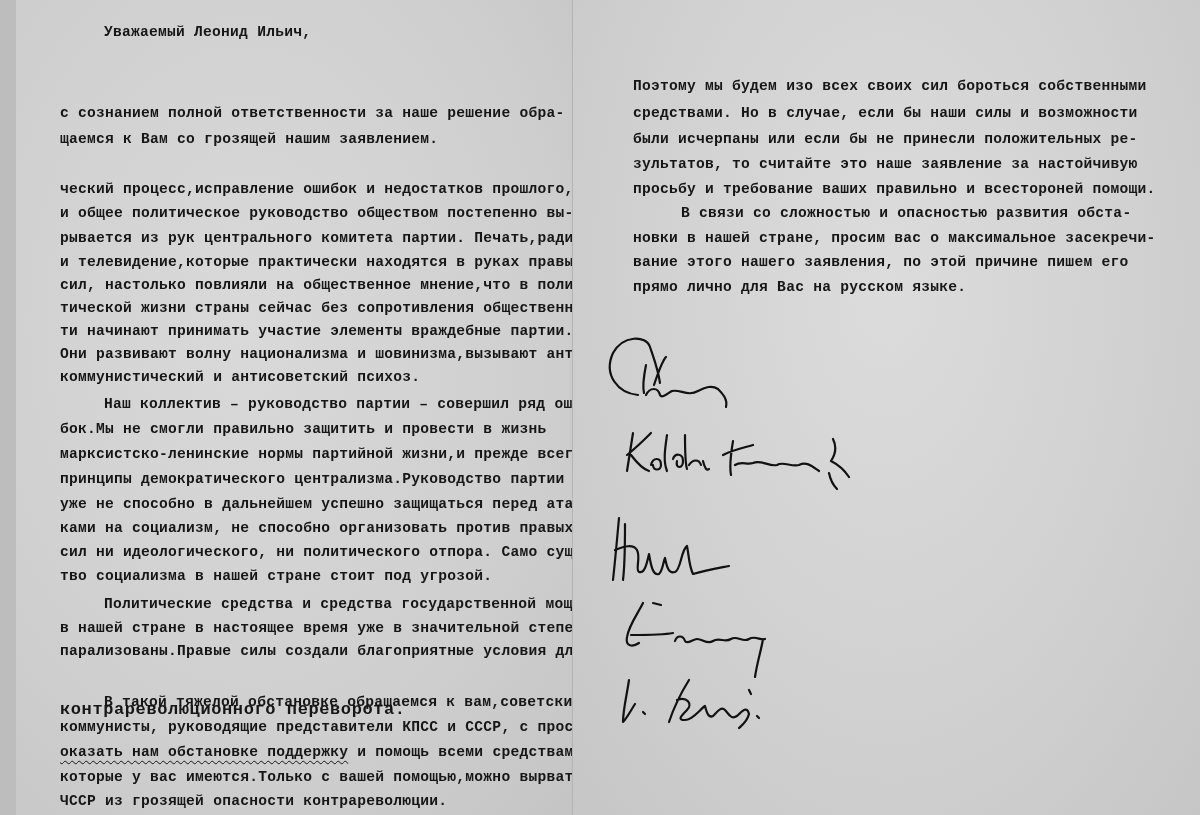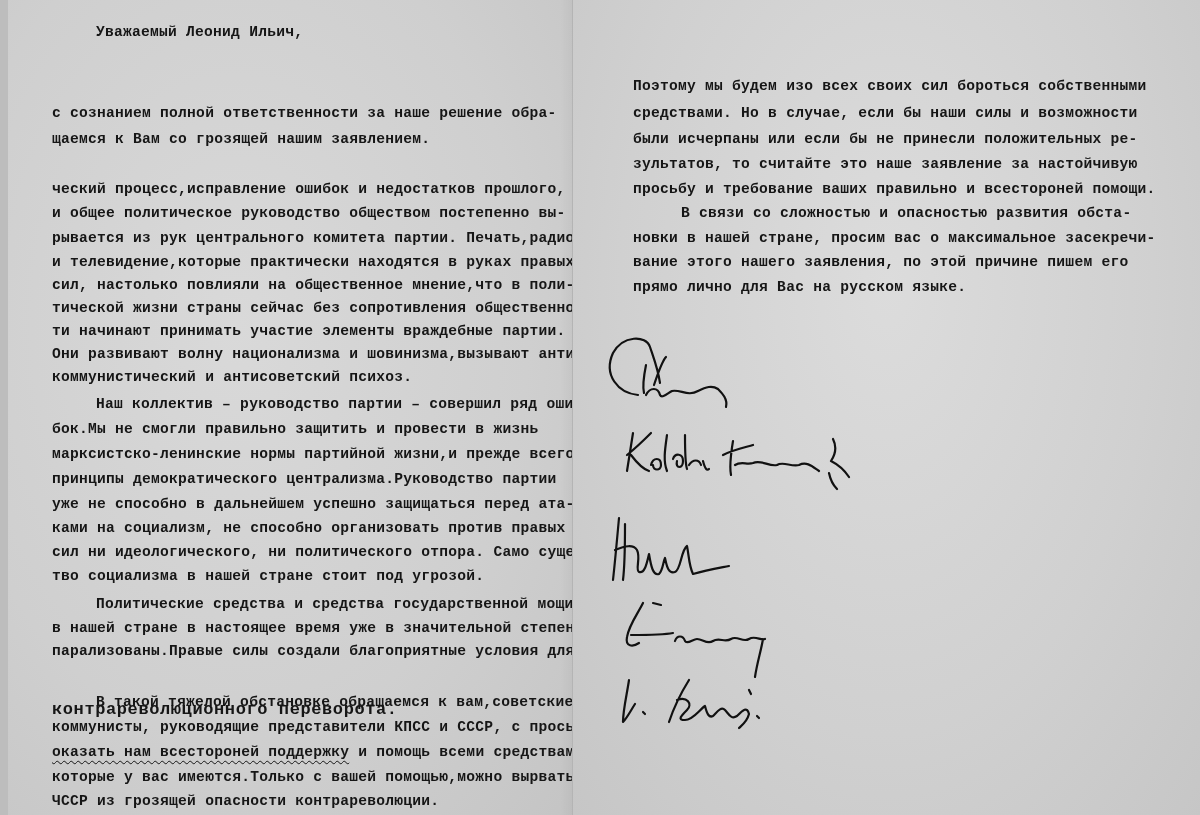--- a/index.html
+++ b/index.html
@@ -6,21 +6,21 @@
   body {
     width: 1200px; height: 815px; overflow: hidden; position: relative;
     background: #bdbdbd;
     font-family: "Liberation Mono", "DejaVu Sans Mono", monospace;
   }
   .page {
     position: absolute; top: 0; height: 815px; overflow: hidden;
     color: #161616;
   }
   .page-left {
-    left: 8px; width: 572px;
+    left: 16px; width: 572px;
     background: radial-gradient(ellipse at 40% 40%, #d9d9d9 0%, #cfcfcf 60%, #c4c4c4 100%);
   }
   .page-left::after {
     content: ""; position: absolute; right: 0; top: 0; width: 20px; height: 100%;
     background: linear-gradient(to right, rgba(0,0,0,0), rgba(0,0,0,0.06));
   }
   .page-right {
     left: 572px; width: 628px;
     background: radial-gradient(ellipse at 50% 35%, #dcdcdc 0%, #d0d0d0 60%, #c6c6c6 100%);
     border-left: 1px solid #b4b4b4;
@@ -64,21 +64,21 @@
   <div class="line" style="left:44px;top:566px;">тво социализма в нашей стране стоит под угрозой.</div>
 
   <div class="line" style="left:88px;top:594px;">Политические средства и средства государственной мощи</div>
   <div class="line" style="left:44px;top:618px;">в нашей стране в настоящее время уже в значительной степени</div>
   <div class="line" style="left:44px;top:641px;">парализованы.Правые силы создали благоприятные условия для</div>
   <div class="line small" style="left:44px;top:664px;">контрареволюционного переворота.</div>
 
   <div class="line" style="left:88px;top:692px;">В такой тяжелой обстановке обращаемся к вам,советские</div>
   <div class="line" style="left:44px;top:717px;">коммунисты, руководящие представители КПСС и СССР, с просьбой</div>
   <div class="line" style="left:44px;top:742px;">
-    <span class="u">оказать нам всестороней поддержку</span>
+    <span class="u">оказать нам обстановке поддержку</span>
     <span>и помощь всеми средствами,</span>
   </div>
   <div class="line" style="left:44px;top:767px;">которые у вас имеются.Только с вашей помощью,можно вырвать</div>
   <div class="line" style="left:44px;top:791px;">ЧССР из грозящей опасности контрареволюции.</div>
 </div>
 
 <div class="page page-right">
   <div class="line" style="left:60px;top:103px;">средствами. Но в случае, если бы наши силы и возможности</div>
   <div class="line" style="left:60px;top:76px;">Поэтому мы будем изо всех своих сил бороться собственными</div>
   <div class="line" style="left:60px;top:129px;">были исчерпаны или если бы не принесли положительных ре-</div>

